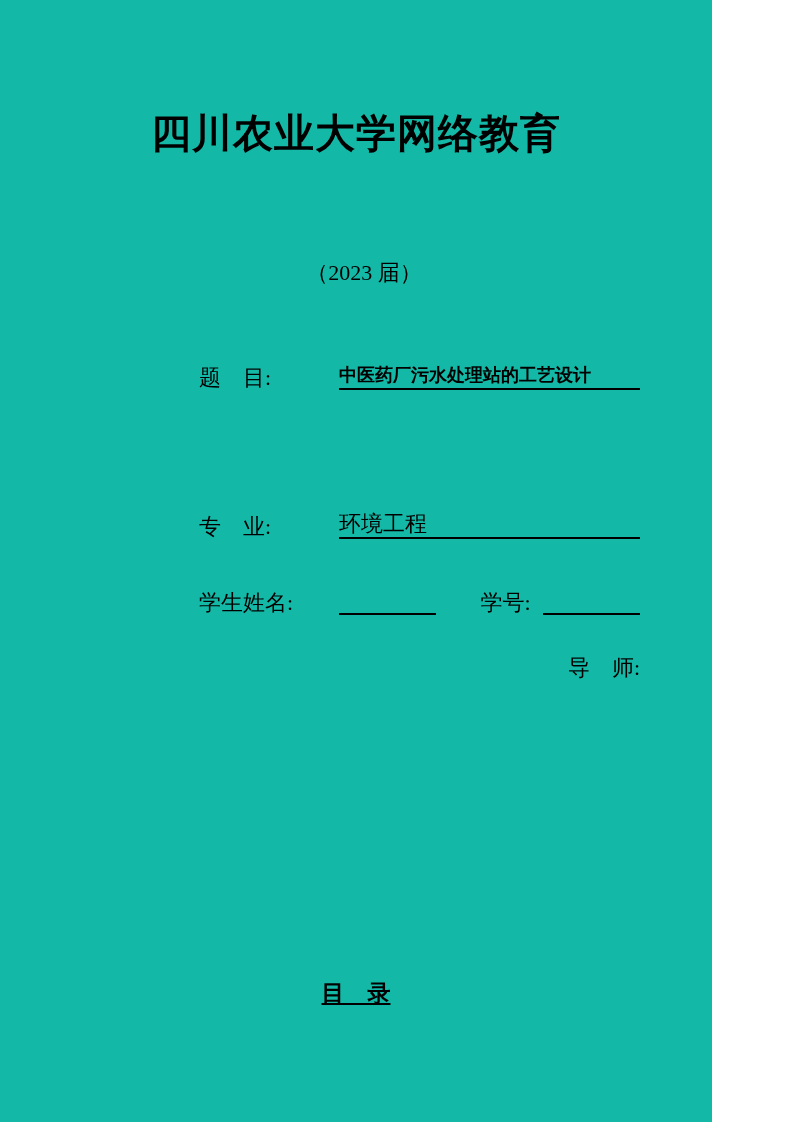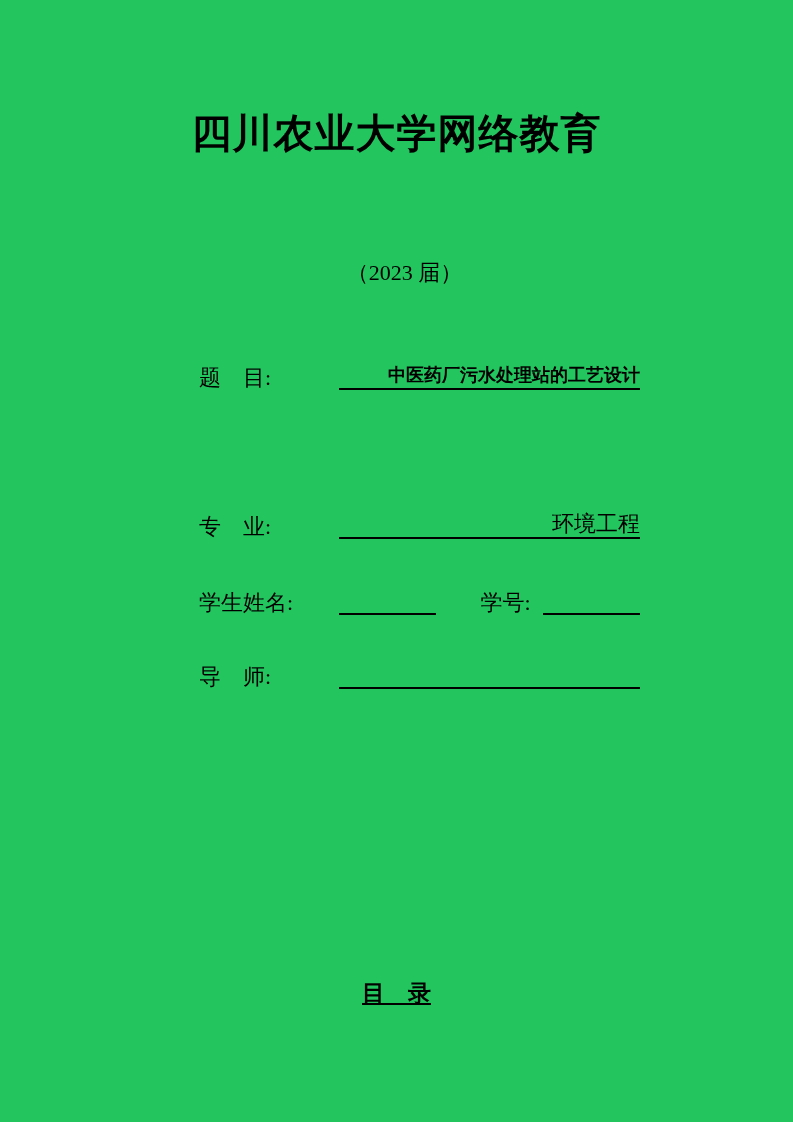--- a/index.html
+++ b/index.html
@@ -2,23 +2,23 @@
 <html><head>
 <meta charset="utf-8">
 <style>
   html, body {
     margin: 0;
     padding: 0;
     background: #ffffff;
   }
   .page {
     position: relative;
-    width: 793px;
+    width: 712px;
     height: 1122px;
-    background: #22c55e;
+    background: #14b8a6;
     color: #000000;
     font-family: "Liberation Serif", "DejaVu Serif", serif;
     overflow: hidden;
   }
   .center-line {
     position: absolute;
     left: 0;
     width: 100%;
     text-align: center;
     white-space: nowrap;
@@ -46,33 +46,33 @@
     height: 34px;
     display: flex;
     align-items: flex-end;
     font-size: 22px;
     line-height: 1.15;
   }
   .row-topic   { top: 356px; }
   .row-college { top: 431px; }
   .row-major   { top: 505px; }
   .row-student { top: 581px; }
-  .row-advisor { top: 655px; }
+  .row-advisor { top: 655px; flex-direction: column; }
   .field-label {
     flex: 0 0 140px;
     white-space: nowrap;
     margin-left: 44px;
   }
   .field-label.auto {
     flex: 0 0 auto;
   }
   .blank-field {
     flex: 1 1 auto;
     border-bottom: 2px solid #000000;
-    text-align: right;
+    text-align: left;
     white-space: nowrap;
     padding-bottom: 1px;
     min-height: 0;
   }
   .blank-field.value-bold {
     font-weight: 700;
     font-size: 18px;
     line-height: 1.35;
   }
   .field-gap {

